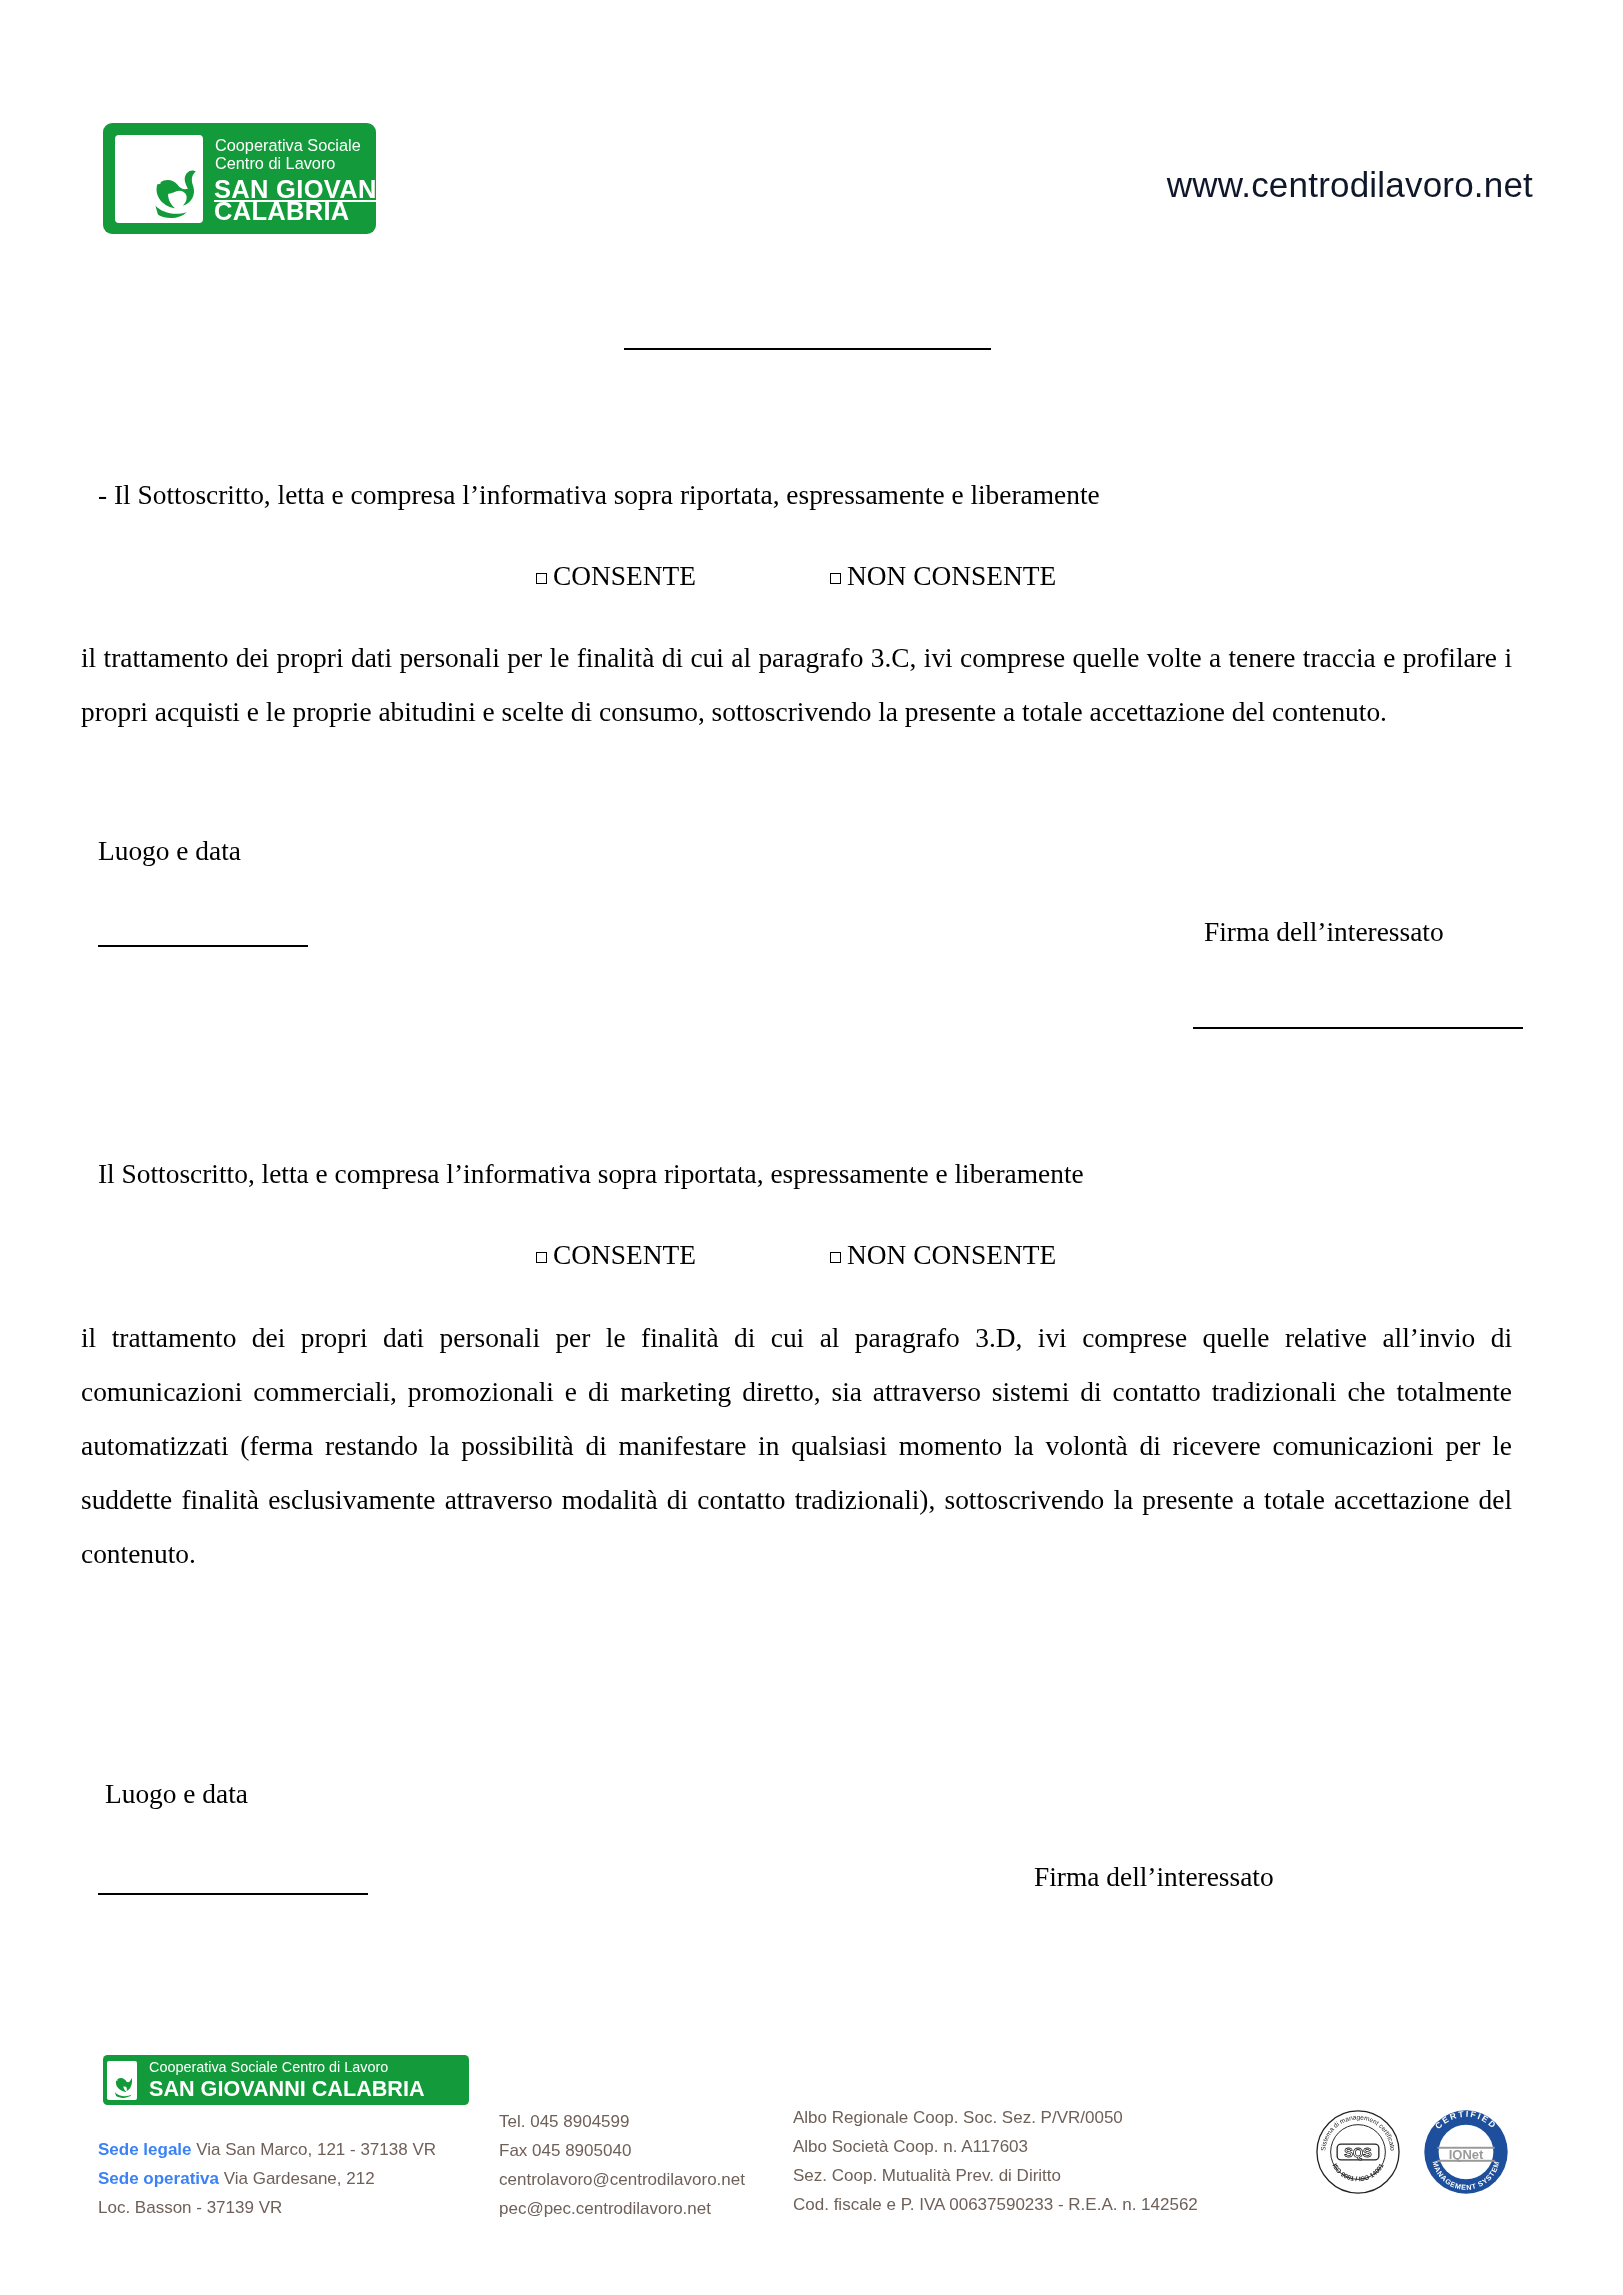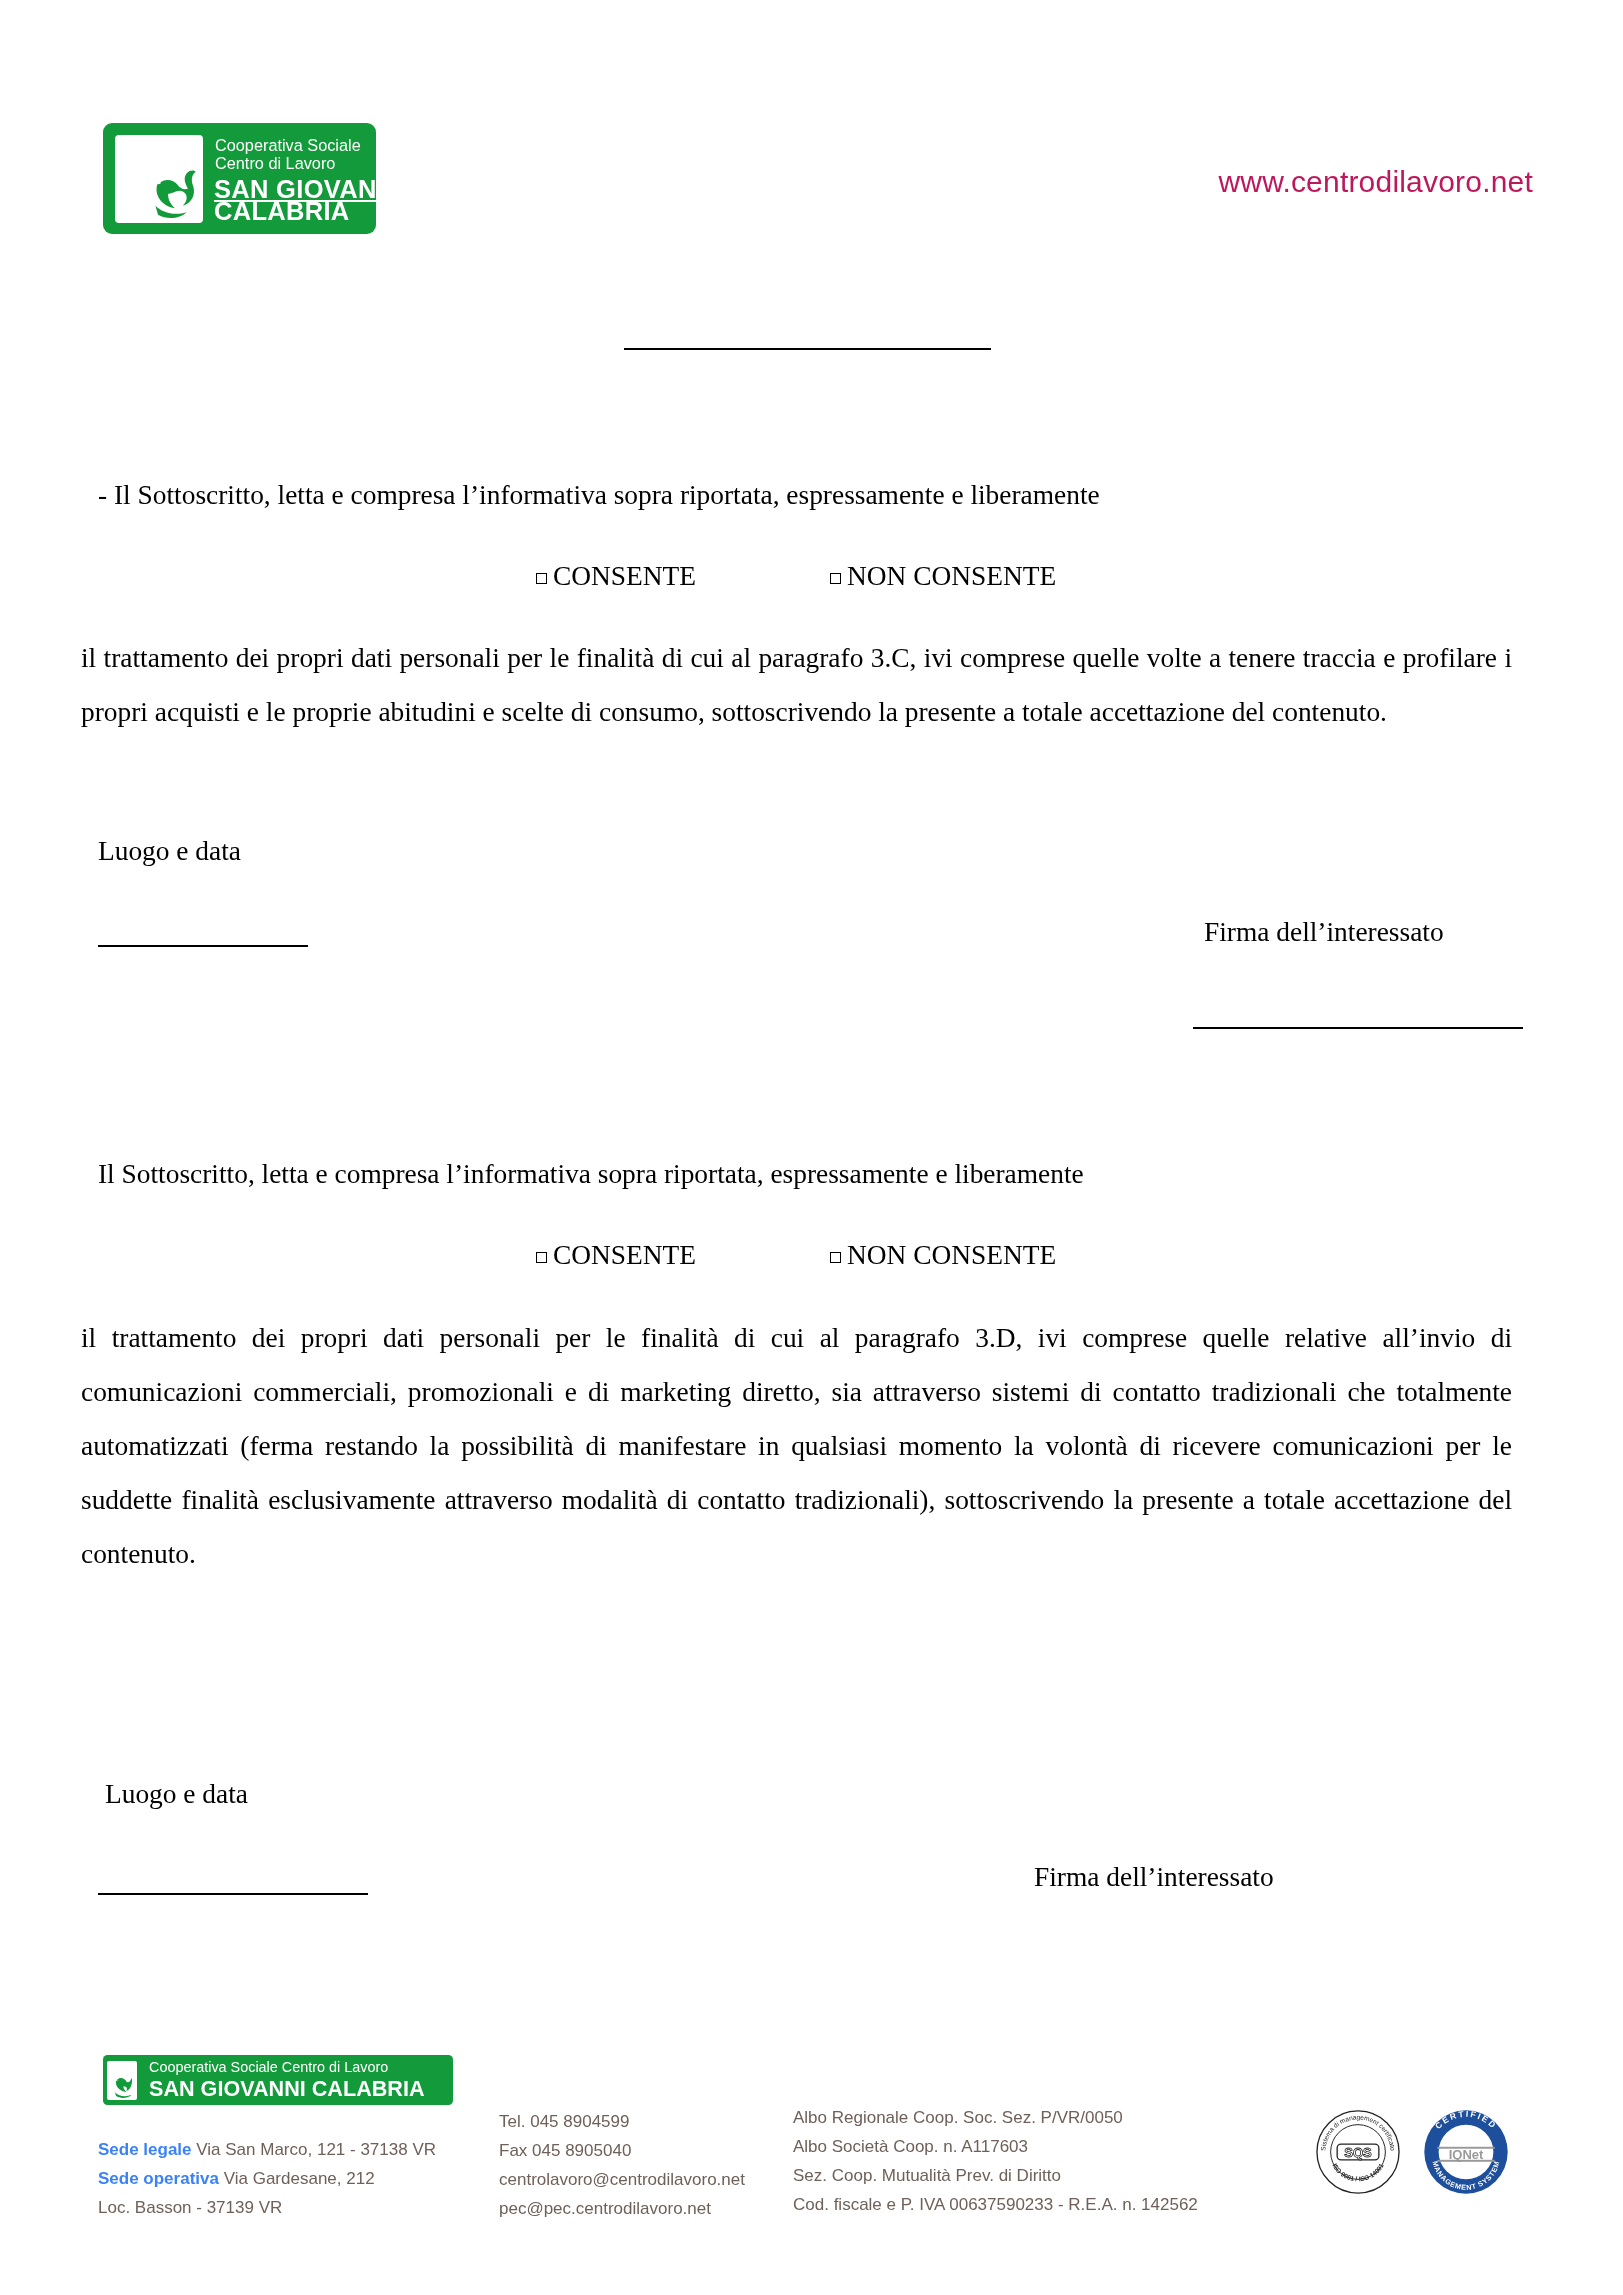--- a/index.html
+++ b/index.html
@@ -12,31 +12,31 @@
   .logo-main { left: 103px; top: 123px; width: 273px; height: 111px; background: #139a3a; border-radius: 9.1px; }
   .logo-main .box { position: absolute; left: 11.8px; top: 11.8px; width: 88px; height: 88px; background: #fff; border-radius: 3.9px; }
   .logo-main .box svg { position: absolute; left: 0; top: 0; }
   .logo-main .t1, .logo-main .t2 { position: absolute; left: 112px; color: #fff; font-family: "Liberation Sans", sans-serif; font-size: 16.3px; line-height: 1; white-space: nowrap; }
   .logo-main .t1 { top: 14.4px; }
   .logo-main .t2 { top: 32px; }
   .logo-main .t3, .logo-main .t4 { position: absolute; left: 111px; color: #fff; font-family: "Liberation Sans", sans-serif; font-weight: bold; font-size: 25.5px; line-height: 1; white-space: nowrap; letter-spacing: 0.3px; }
   .logo-main .t3 { top: 54px; text-decoration: underline; }
   .logo-main .t4 { top: 76px; }
 
-  .website { right: 90px; top: 165px; font-family: "Liberation Sans", sans-serif; font-size: 30px; color: #be185d; letter-spacing: 0.2px; }
+  .website { right: 90px; top: 165px; font-family: "Liberation Sans", sans-serif; font-size: 35px; color: #0f172a; letter-spacing: 0.2px; }
 
   .rule { background: #000; height: 2px; }
 
   .checkbox-row { white-space: nowrap; }
   .cb { display: inline-block; width: 10.5px; height: 10.5px; border: 1.3px solid #000; margin-right: 6.5px; vertical-align: 1.3px; box-sizing: border-box; }
 
   .para { left: 81px; width: 1431px; font-family: "Liberation Serif", serif; font-size: 27.4px; line-height: 54px; text-align: justify; text-align-last: left; }
 
   
-  .logo-foot { left: 103px; top: 2055px; width: 350px; height: 50px; background: #139a3a; border-radius: 4.6px; }
+  .logo-foot { left: 103px; top: 2055px; width: 350px; height: 50px; background: #139a3a; border-radius: 4.6px; padding-left: 16px; }
   .logo-foot .box { position: absolute; left: 3.9px; top: 5.9px; width: 30px; height: 39px; background: #fff; border-radius: 2px; }
   .logo-foot .f1 { position: absolute; left: 46px; top: 5.2px; color:#fff; font-family:"Liberation Sans", sans-serif; font-size: 14.4px; white-space: nowrap; line-height: 1; }
   .logo-foot .f2 { position: absolute; left: 46px; top: 23px; color:#fff; font-family:"Liberation Sans", sans-serif; font-weight:bold; font-size: 21.6px; white-space: nowrap; line-height: 1; }
 
   .foot-text { font-family: "Liberation Sans", sans-serif; font-size: 17px; color: #6f6059; white-space: nowrap; line-height: 29px; }
   .foot-text b { font-weight: bold; color: #3b82f6; text-align: center; }
 </style>
 </head>
 <body>
 

